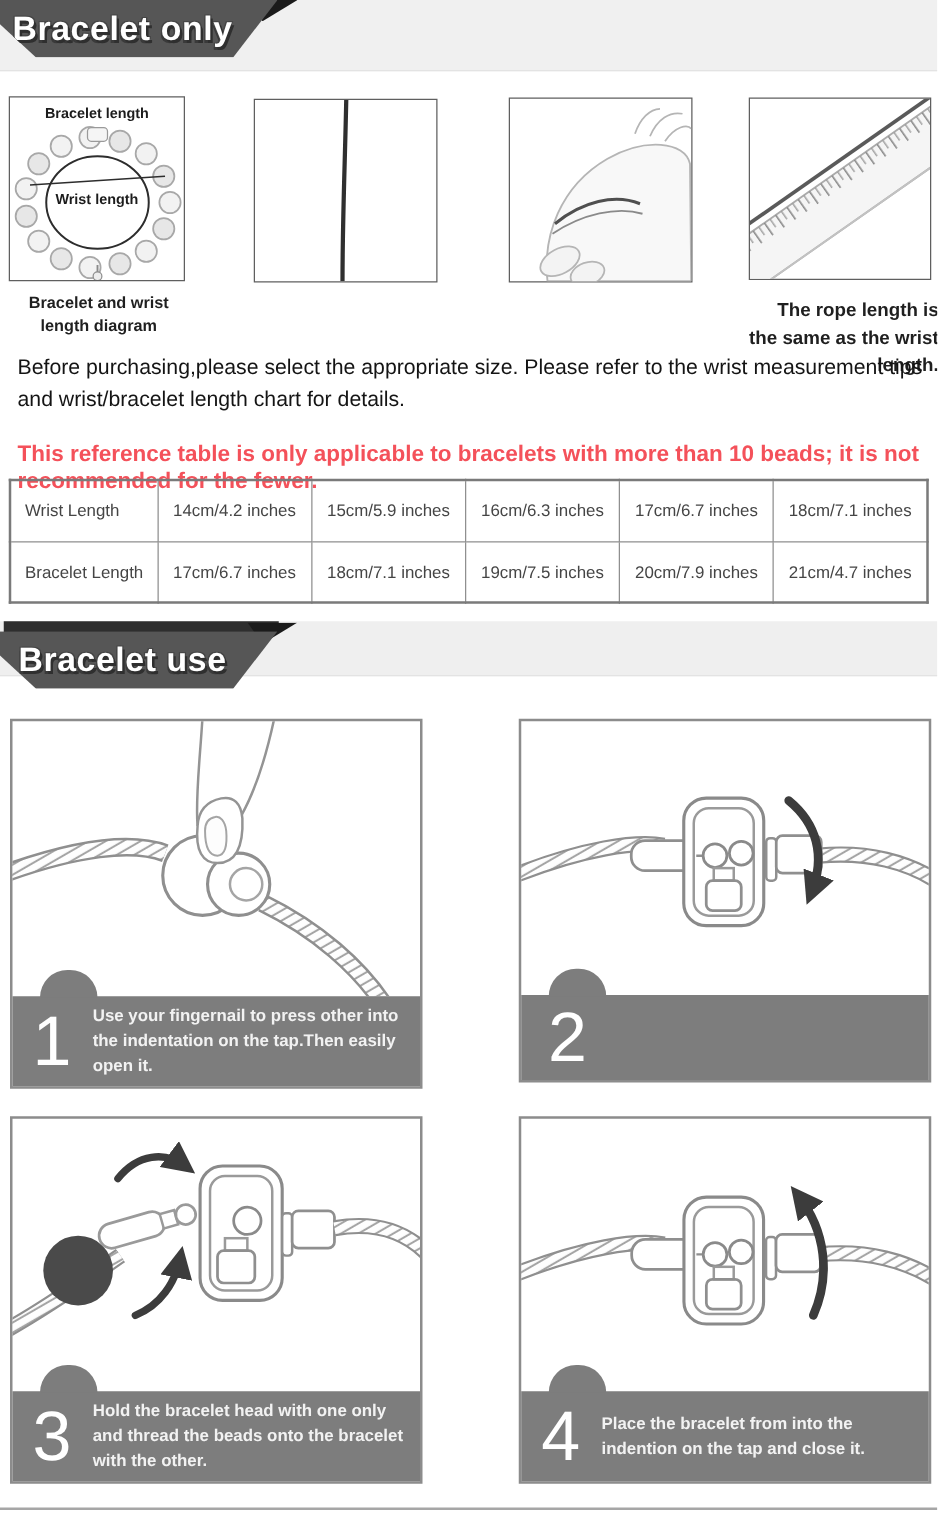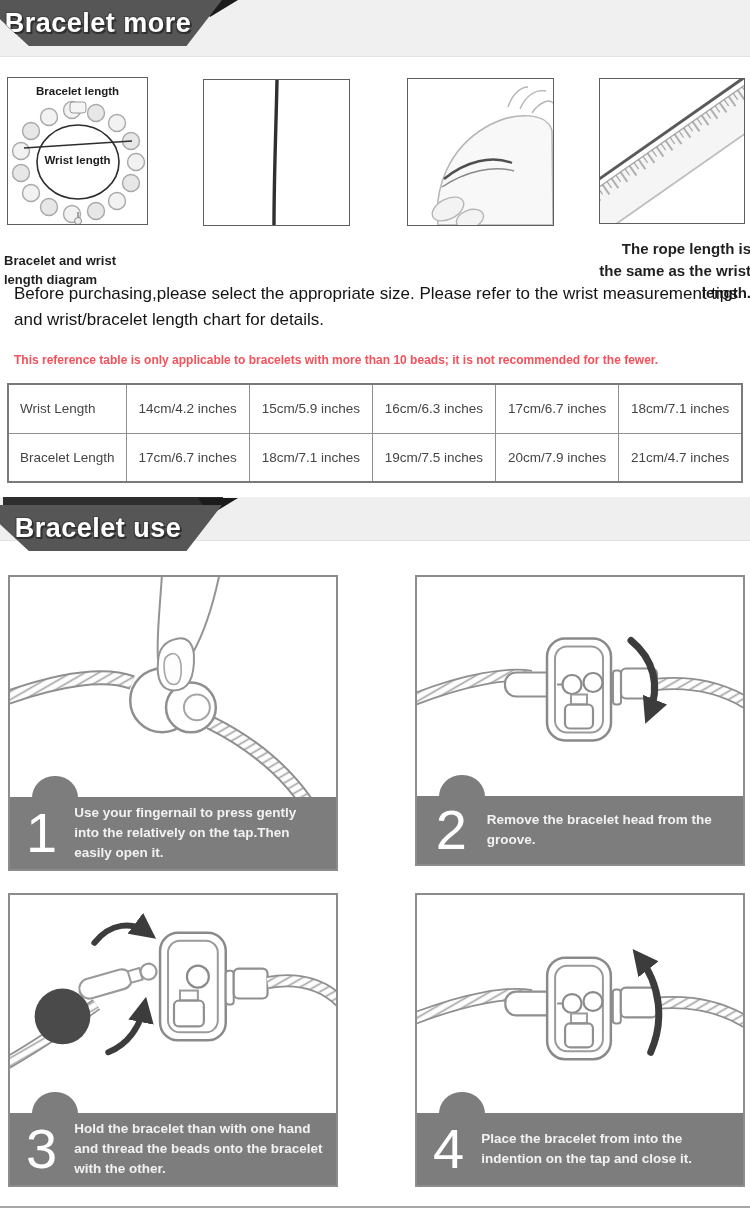--- a/index.html
+++ b/index.html
@@ -24,21 +24,21 @@
                   text-shadow:2px 2px 0 #2f2f2f, -1px -1px 0 #454545, 1px -1px 0 #454545, -1px 2px 0 #3a3a3a; }
 
   
   .pbox { position:absolute; background:#fff; border:1px solid #5f5f5f; }
   .pcap { position:absolute; font-weight:bold; color:#1f1f1f; line-height:1.45; }
   .p1-label-top { position:absolute; left:0; top:7px; width:100%; text-align:center; font-size:11.5px; font-weight:bold; color:#1c1c1c;}
   .p1-label-inner { position:absolute; left:0; top:76px; width:100%; text-align:center; font-size:11.5px; font-weight:bold; color:#1c1c1c;}
 
   
   .intro { position:absolute; left:14px; top:281px; width:724px; font-size:17px; font-weight:normal; color:#141414; line-height:1.5; }
-  .note  { position:absolute; left:14px; top:353px; width:732px; font-size:12px; font-weight:bold; color:#f4515a; }
+  .note  { position:absolute; left:14px; top:353px; width:732px; font-size:18px; font-weight:bold; color:#f4515a; }
 
   
   table.sizes { position:absolute; left:7px; top:383px; width:736px; border-collapse:collapse; table-layout:fixed; }
   table.sizes td { border:1px solid #8f8f8f; height:49px; font-size:13.5px; color:#454545; text-align:center; }
   table.sizes td.rowhead { width:118px; text-align:left; padding-left:11px; }
   table.sizes { border:2px solid #7a7a7a; }
 
   
   .step { position:absolute; width:330px; background:#fff; border:2px solid #8c8c8c; display:flex; flex-direction:column; }
   .step svg.illo { flex:1; display:block; }
@@ -69,21 +69,21 @@
     </marker>
   </defs>
 </svg>
 
 <div id="canvas">
 
   <div class="band band1">
     <div class="ribbon r1">
       <div class="fold"></div>
       <div class="rbody">
-        <span>Bracelet more</span>
+        <span>Bracelet only</span>
       </div>
     </div>
   </div>
 
   <div class="pbox" style="left:7px;top:77px;width:141px;height:148px;">
     <svg class="abs" style="left:0;top:0" width="139" height="146" viewBox="0 0 139 146">
       <g stroke="#a8a8a8" stroke-width="1.4">
         <circle cx="128" cy="84" r="8.5" fill="#f2f2f2"></circle>
           <circle cx="123" cy="105" r="8.5" fill="#e7e7e7"></circle>
         <circle cx="109" cy="123" r="8.5" fill="#f2f2f2"></circle>
@@ -102,21 +102,21 @@
       </g>
       <rect x="62" y="24" width="16" height="11" rx="3" fill="#f5f5f5" stroke="#9a9a9a"></rect>
       <line x1="70" y1="141" x2="70" y2="134" stroke="#8a8a8a" stroke-width="1.5"></line>
       <circle cx="70" cy="143" r="3.5" fill="#ededed" stroke="#8f8f8f"></circle>
       <ellipse cx="70" cy="84" rx="41" ry="37" fill="none" stroke="#2d2d2d" stroke-width="1.6"></ellipse>
       <line x1="16" y1="70" x2="124" y2="63" stroke="#2d2d2d" stroke-width="1.3"></line>
     </svg>
     <div class="p1-label-top">Bracelet length</div>
     <div class="p1-label-inner">Wrist length</div>
   </div>
-  <div class="pcap" style="left:4px;top:233px;width:150px;text-align:left;font-size:13px;margin-top:19px;">Bracelet and wrist length diagram</div>
+  <div class="pcap" style="left:4px;top:233px;width:150px;text-align:center;font-size:13px;">Bracelet and wrist length diagram</div>
 
   <div class="pbox" style="left:203px;top:79px;width:147px;height:147px;">
     <svg class="abs" style="left:0;top:0" width="145" height="145" viewBox="0 0 145 145">
       <path d="M73,0 C 72,50 70,95 70,145" fill="none" stroke="#2f2f2f" stroke-width="3.4"></path>
     </svg>
   </div>
 
   <div class="pbox" style="left:407px;top:78px;width:147px;height:148px;">
     <svg class="abs" style="left:0;top:0" width="145" height="146" viewBox="0 0 145 146">
       <path d="M30,146 C 26,110 40,70 78,48 C 108,31 140,34 144,52 L 145,146 Z" fill="#f8f8f8" stroke="#b5b5b5" stroke-width="1.5"></path>
@@ -183,21 +183,21 @@
       <circle cx="152" cy="124" r="32" fill="#fff" stroke="#8f8f8f" stroke-width="2.5"></circle>
       <circle cx="181" cy="131" r="25" fill="#fff" stroke="#8f8f8f" stroke-width="2.5"></circle>
       <circle cx="187" cy="131" r="13" fill="#fff" stroke="#a5a5a5" stroke-width="2"></circle>
       <path d="M152,-4 C 150,30 146,62 148,84" fill="none" stroke="#949494" stroke-width="2"></path>
       <path d="M210,-4 C 202,34 192,60 183,76" fill="none" stroke="#949494" stroke-width="2"></path>
       <path d="M148,84 C 146,104 152,114 164,114 C 178,114 185,102 184,78 C 183,66 177,60 167,62 C 157,64 149,70 148,84 Z" fill="#fff" stroke="#949494" stroke-width="2"></path>
       <path d="M154,88 C 154,102 158,108 164,108 C 170,108 172,100 171,88 C 170,80 166,76 162,77 C 157,78 154,81 154,88 Z" fill="#fdfdfd" stroke="#a5a5a5" stroke-width="1.6"></path>
     </svg>
     <div class="step-bar" style="height:72px;">
       <div class="step-num">1</div>
-      <div class="step-text">Use your fingernail to press gently into the relatively on the tap.Then easily open it.</div>
+      <div class="step-text">Use your fingernail to press other into the indentation on the tap.Then easily open it.</div>
     </div>
   </div>
 
   <div class="step" style="left:415px;top:575px;height:291px;">
     <svg class="illo" viewBox="0 0 326 216">
       <path d="M-6,122 C 50,100 92,94 114,98" fill="none" stroke="#8f8f8f" stroke-width="13"></path>
       <path d="M-6,122 C 50,100 92,94 114,98" fill="none" stroke="url(#hatch)" stroke-width="9.5"></path>
       <path d="M238,106 C 278,102 310,112 332,126" fill="none" stroke="#8f8f8f" stroke-width="13"></path>
       <path d="M238,106 C 278,102 310,112 332,126" fill="none" stroke="url(#hatch)" stroke-width="9.5"></path>
       <rect x="88" y="94" width="52" height="24" rx="11" fill="#fff" stroke="#8f8f8f" stroke-width="2.2"></rect>
@@ -207,21 +207,20 @@
       <circle cx="155" cy="106" r="9.5" fill="#fff" stroke="#8a8a8a" stroke-width="2.2"></circle>
       <circle cx="176" cy="104" r="9.5" fill="#fff" stroke="#8a8a8a" stroke-width="2.2"></circle>
       <rect x="154" y="116" width="16" height="10" fill="none" stroke="#9a9a9a" stroke-width="2"></rect>
       <rect x="148" y="126" width="28" height="24" rx="5" fill="none" stroke="#8f8f8f" stroke-width="2.2"></rect>
       <rect x="196" y="92" width="8" height="34" rx="3" fill="#fff" stroke="#8f8f8f" stroke-width="2"></rect>
       <rect x="204" y="90" width="36" height="30" rx="5" fill="#fff" stroke="#8f8f8f" stroke-width="2.2"></rect>
       <path d="M214,62 C 236,80 244,106 232,136" fill="none" stroke="#3c3c3c" stroke-width="7" stroke-linecap="round" marker-end="url(#ah)"></path>
     </svg>
     <div class="step-bar" style="height:68px;">
       <div class="step-num">2</div>
-      <div class="step-text">Remove the bracelet head from the groove.</div>
     </div>
   </div>
 
   <div class="step" style="left:8px;top:893px;height:294px;">
     <svg class="illo" viewBox="0 0 326 219">
       <path d="M-6,170 C 30,150 60,128 86,110" fill="none" stroke="#8f8f8f" stroke-width="13"></path>
       <path d="M-6,170 C 30,150 60,128 86,110" fill="none" stroke="url(#hatch)" stroke-width="9.5"></path>
       <circle cx="52" cy="122" r="28" fill="#4a4a4a"></circle>
       <g transform="rotate(-16 100 88)">
         <rect x="68" y="78" width="54" height="20" rx="10" fill="#fff" stroke="#9a9a9a" stroke-width="2.2"></rect>
@@ -235,21 +234,21 @@
       <circle cx="188" cy="82" r="11" fill="#fff" stroke="#8a8a8a" stroke-width="2.2"></circle>
       <rect x="170" y="96" width="18" height="10" fill="none" stroke="#9a9a9a" stroke-width="2"></rect>
       <rect x="164" y="106" width="30" height="26" rx="5" fill="none" stroke="#8f8f8f" stroke-width="2.2"></rect>
       <rect x="216" y="76" width="8" height="34" rx="3" fill="#fff" stroke="#8f8f8f" stroke-width="2"></rect>
       <rect x="224" y="74" width="34" height="30" rx="5" fill="#fff" stroke="#8f8f8f" stroke-width="2.2"></rect>
       <path d="M258,88 C 292,82 316,92 332,108" fill="none" stroke="#8f8f8f" stroke-width="13"></path>
       <path d="M258,88 C 292,82 316,92 332,108" fill="none" stroke="url(#hatch)" stroke-width="9.5"></path>
     </svg>
     <div class="step-bar" style="height:72px;">
       <div class="step-num">3</div>
-      <div class="step-text">Hold the bracelet than with one hand and thread the beads onto the bracelet with the other.</div>
+      <div class="step-text">Hold the bracelet head with one only and thread the beads onto the bracelet with the other.</div>
     </div>
   </div>
 
   <div class="step" style="left:415px;top:893px;height:294px;">
     <svg class="illo" viewBox="0 0 326 219">
       <path d="M-6,125 C 50,103 92,97 114,101" fill="none" stroke="#8f8f8f" stroke-width="13"></path>
       <path d="M-6,125 C 50,103 92,97 114,101" fill="none" stroke="url(#hatch)" stroke-width="9.5"></path>
       <path d="M238,109 C 278,105 310,115 332,129" fill="none" stroke="#8f8f8f" stroke-width="13"></path>
       <path d="M238,109 C 278,105 310,115 332,129" fill="none" stroke="url(#hatch)" stroke-width="9.5"></path>
       <rect x="88" y="97" width="52" height="24" rx="11" fill="#fff" stroke="#8f8f8f" stroke-width="2.2"></rect>

